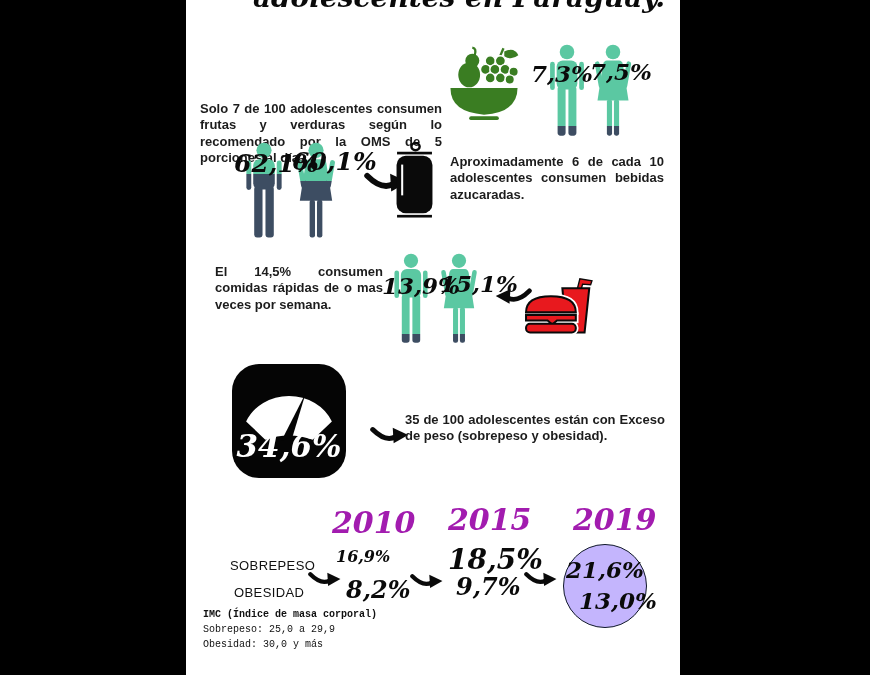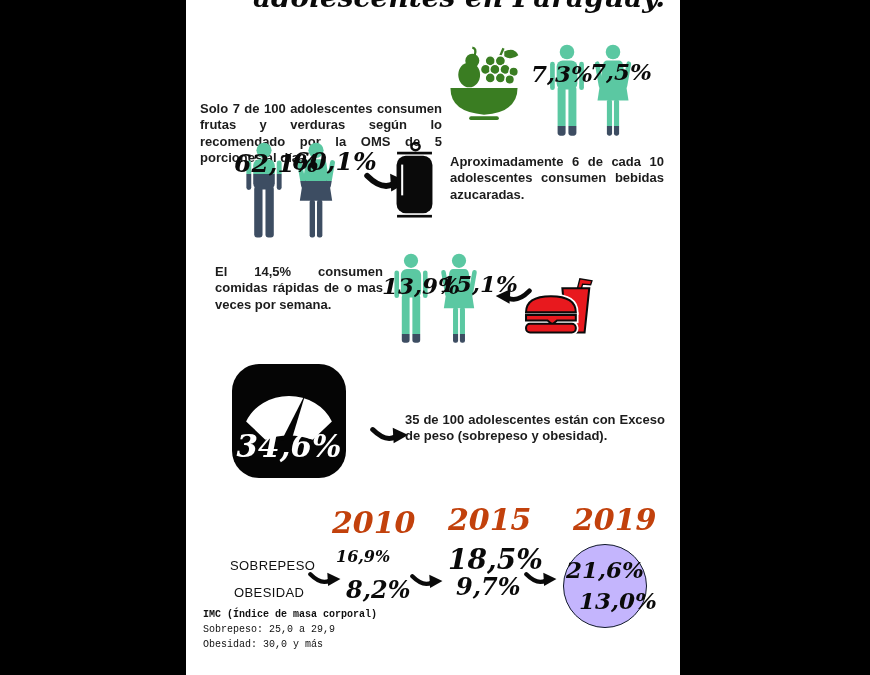--- a/index.html
+++ b/index.html
@@ -2,21 +2,21 @@
 <html><head>
 <meta charset="utf-8">
 <style>
   * { margin:0; padding:0; box-sizing:border-box; }
   html,body { width:870px; height:675px; }
   body { background:#000; position:relative; overflow:hidden; font-family:"Liberation Sans",sans-serif; }
   .panel { position:absolute; left:186px; top:0; width:494px; height:675px; background:#ffffff; }
   .abs { position:absolute; }
   .script { font-family:"DejaVu Serif",serif; font-style:italic; font-weight:bold; color:#0a0a0a; white-space:nowrap; line-height:1; }
   .para { font-size:13px; font-weight:bold; color:#1c1c1c; text-align:justify; line-height:1.25; }
-  .navy { color:#c2410c; }
+  .navy { color:#a21caf; }
   .caps { font-size:13px; color:#111; letter-spacing:.4px; }
   .fn { font-size:10px; color:#111; line-height:1.3;font-family:Liberation Mono, monospace; }
   .circle2019 { background:#c4b5fd; border:1px solid #0f172a; border-radius:50%; text-align:center; }
   svg { display:block; width:100%; height:100%; }
 </style>
 </head>
 <body>
 
 <div class="panel">
 

